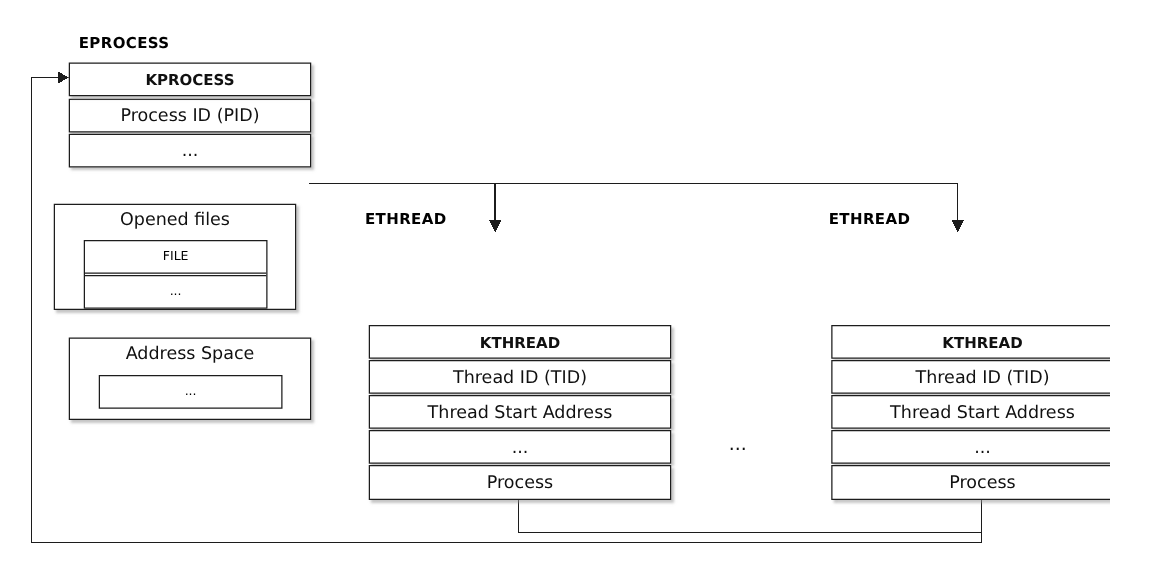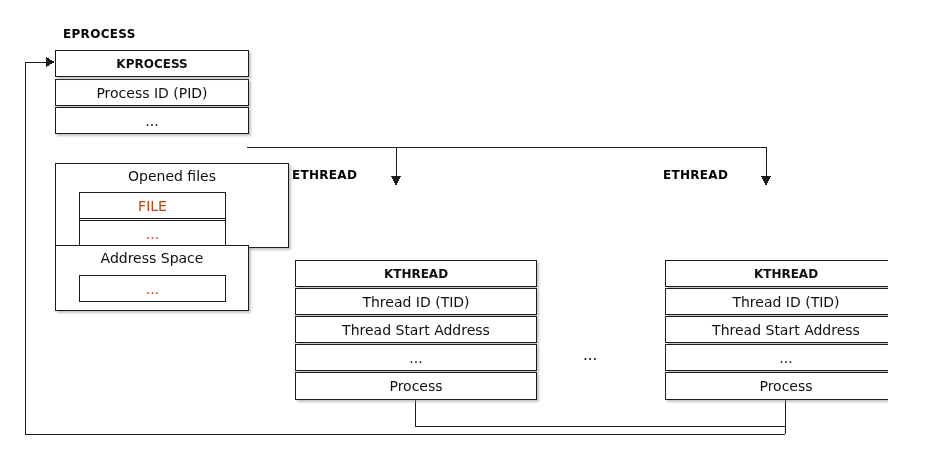--- a/index.html
+++ b/index.html
@@ -59,22 +59,22 @@
     position: absolute;
     background: #ffffff;
     border: 1px solid #1c1c1c;
     display: flex;
     flex-direction: column;
   }
   .inner .row {
     display: flex;
     align-items: center;
     justify-content: center;
-    font-size: 14px;
-    color: #c2410c;
+    font-size: 10px;
+    color: #000000;
     height: 25px;
   }
   .inner .row + .row {
     border-top: 3px double #1c1c1c;
   }
   .free-ellipsis {
     position: absolute;
     font-size: 15px;
     color: #101010;
     z-index: 2;
@@ -111,29 +111,29 @@
 
   <div class="struct-title" style="left:63px; top:27px;">EPROCESS</div>
 
   <div class="cell" style="left:55px; top:79px; width:192px; height:25px;">Process ID (PID)</div>
 
   <div class="cell hdr" style="left:55px; top:50px; width:192px; height:25px;">KPROCESS</div>
 
   <div class="cell" style="left:55px; top:107px; width:192px; height:25px;">...</div>
 
 
-  <div class="groupcell" style="left:55px; top:163px; width:192px; height:83px;padding-left:40px;">
+  <div class="groupcell" style="left:43px; top:163px; width:192px; height:83px;">
     <div class="group-label">Opened files</div>
     <div class="inner" style="left:23px; top:28px; width:145px;">
       <div class="row">FILE</div>
       <div class="row">...</div>
     </div>
   </div>
 
-  <div class="groupcell" style="left:55px; top:245px; width:192px; height:64px;">
+  <div class="groupcell" style="left:55px; top:270px; width:192px; height:64px;">
     <div class="group-label">Address Space</div>
     <div class="inner" style="left:23px; top:29px; width:145px;">
       <div class="row">...</div>
     </div>
   </div>
 
   <div class="struct-title" style="left:292px; top:168px;">ETHREAD</div>
 
   <div class="cell hdr" style="left:295px; top:260px; width:240px; height:25px;">KTHREAD</div>
   <div class="cell" style="left:295px; top:288px; width:240px; height:25px;">Thread ID (TID)</div>

